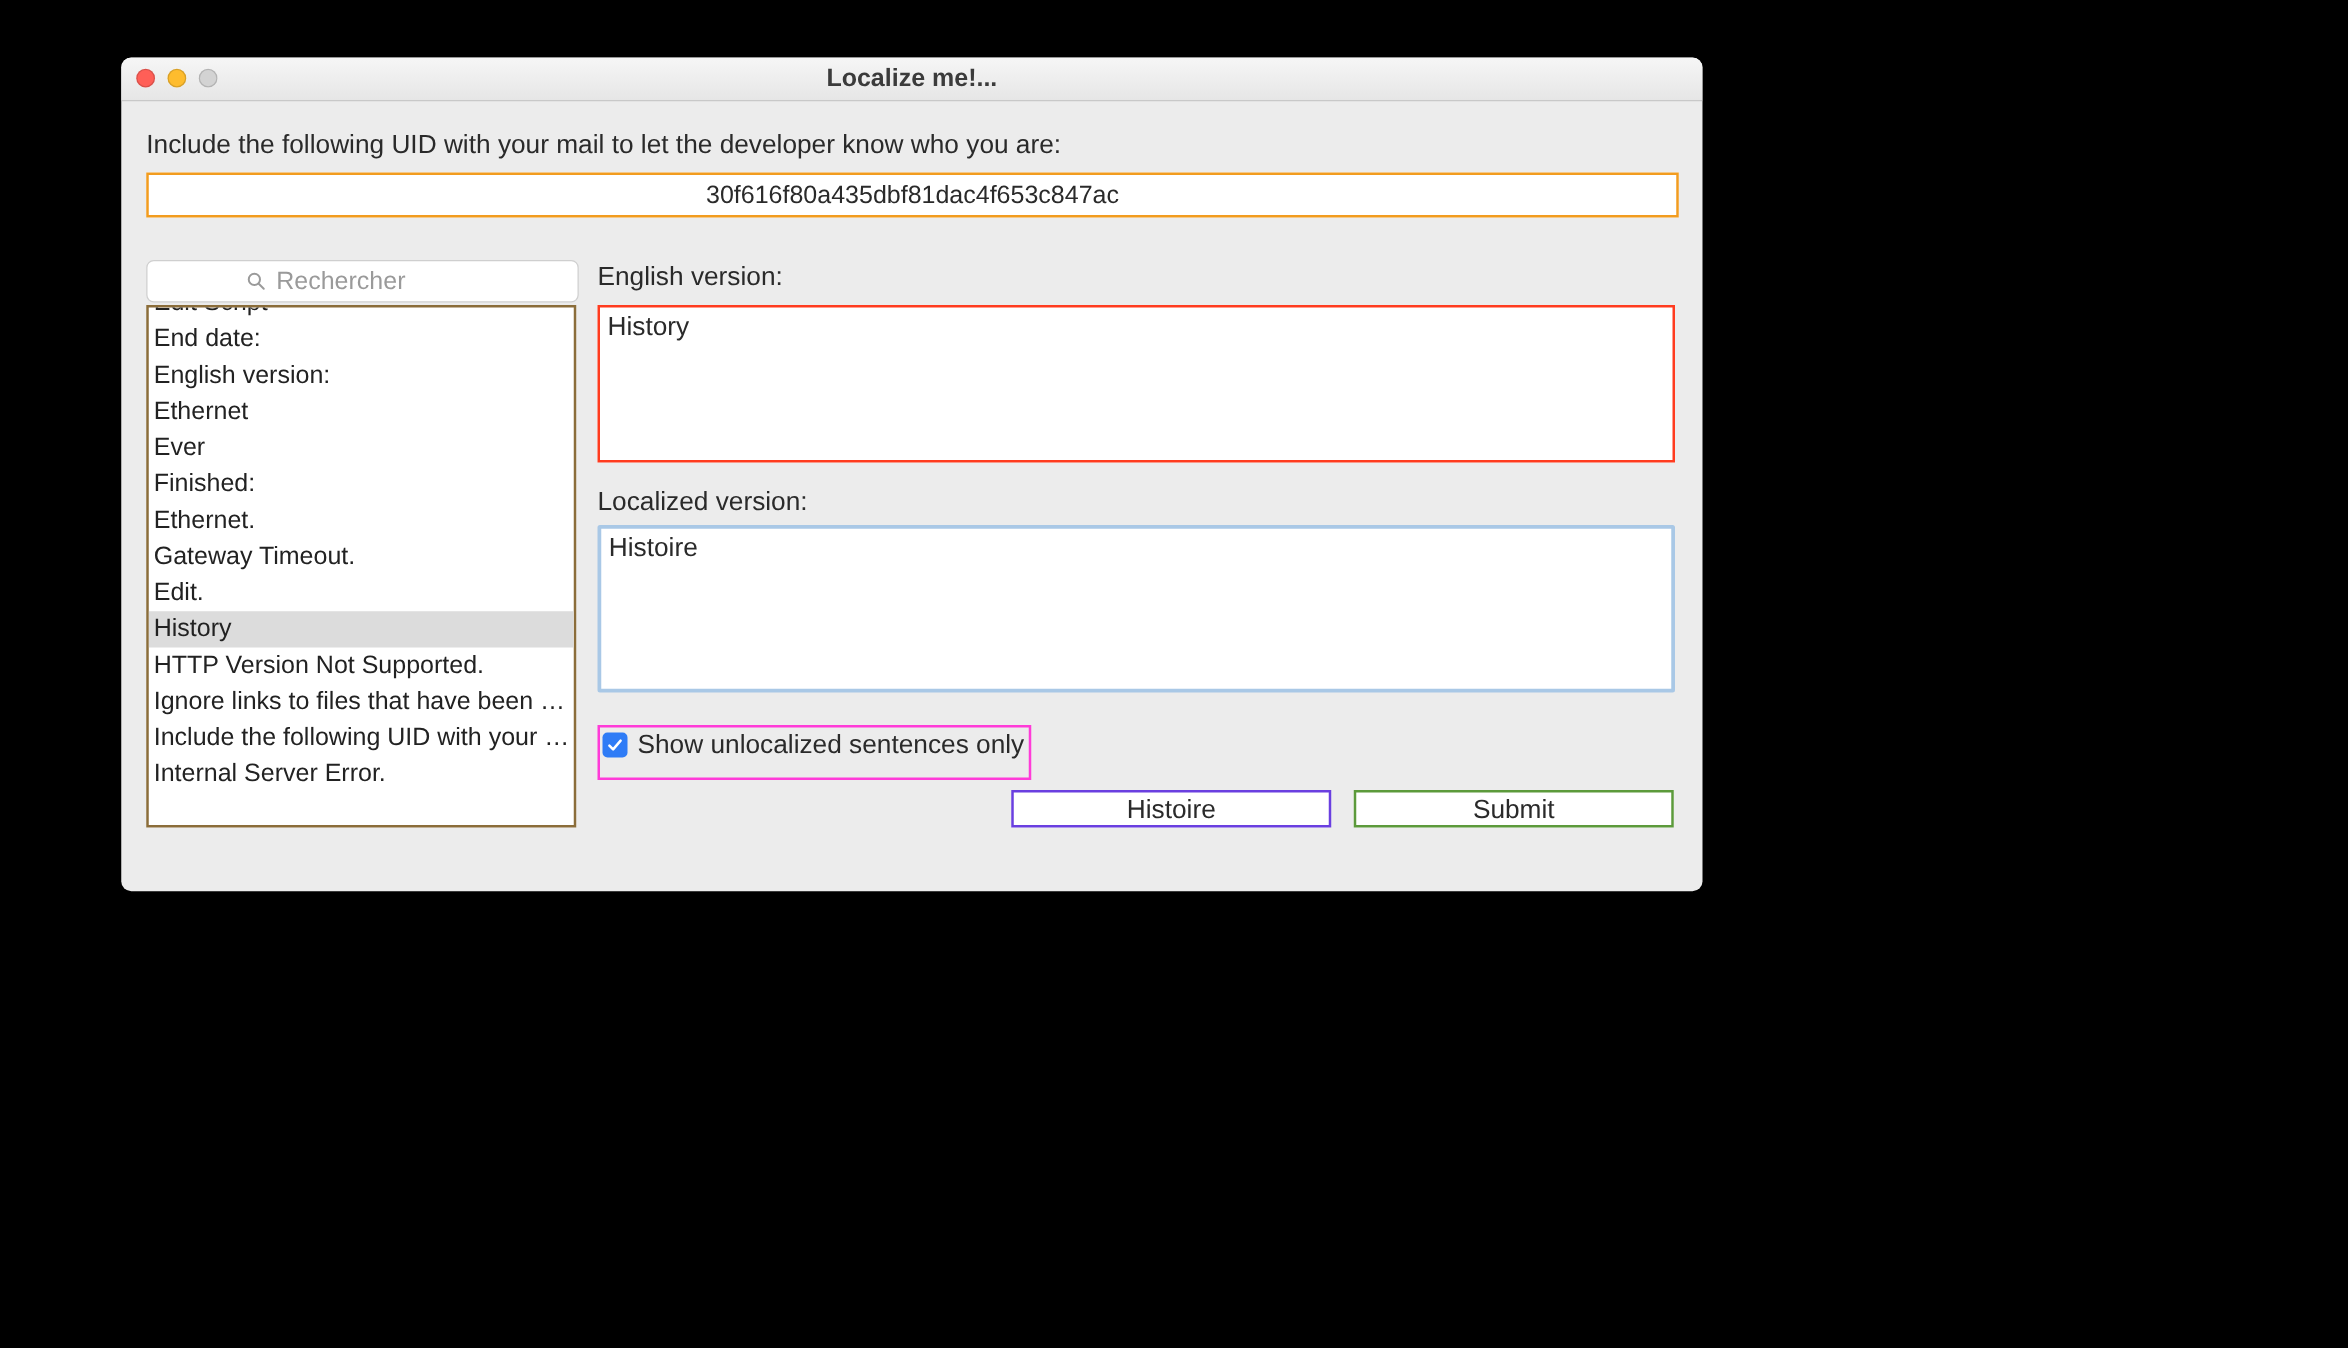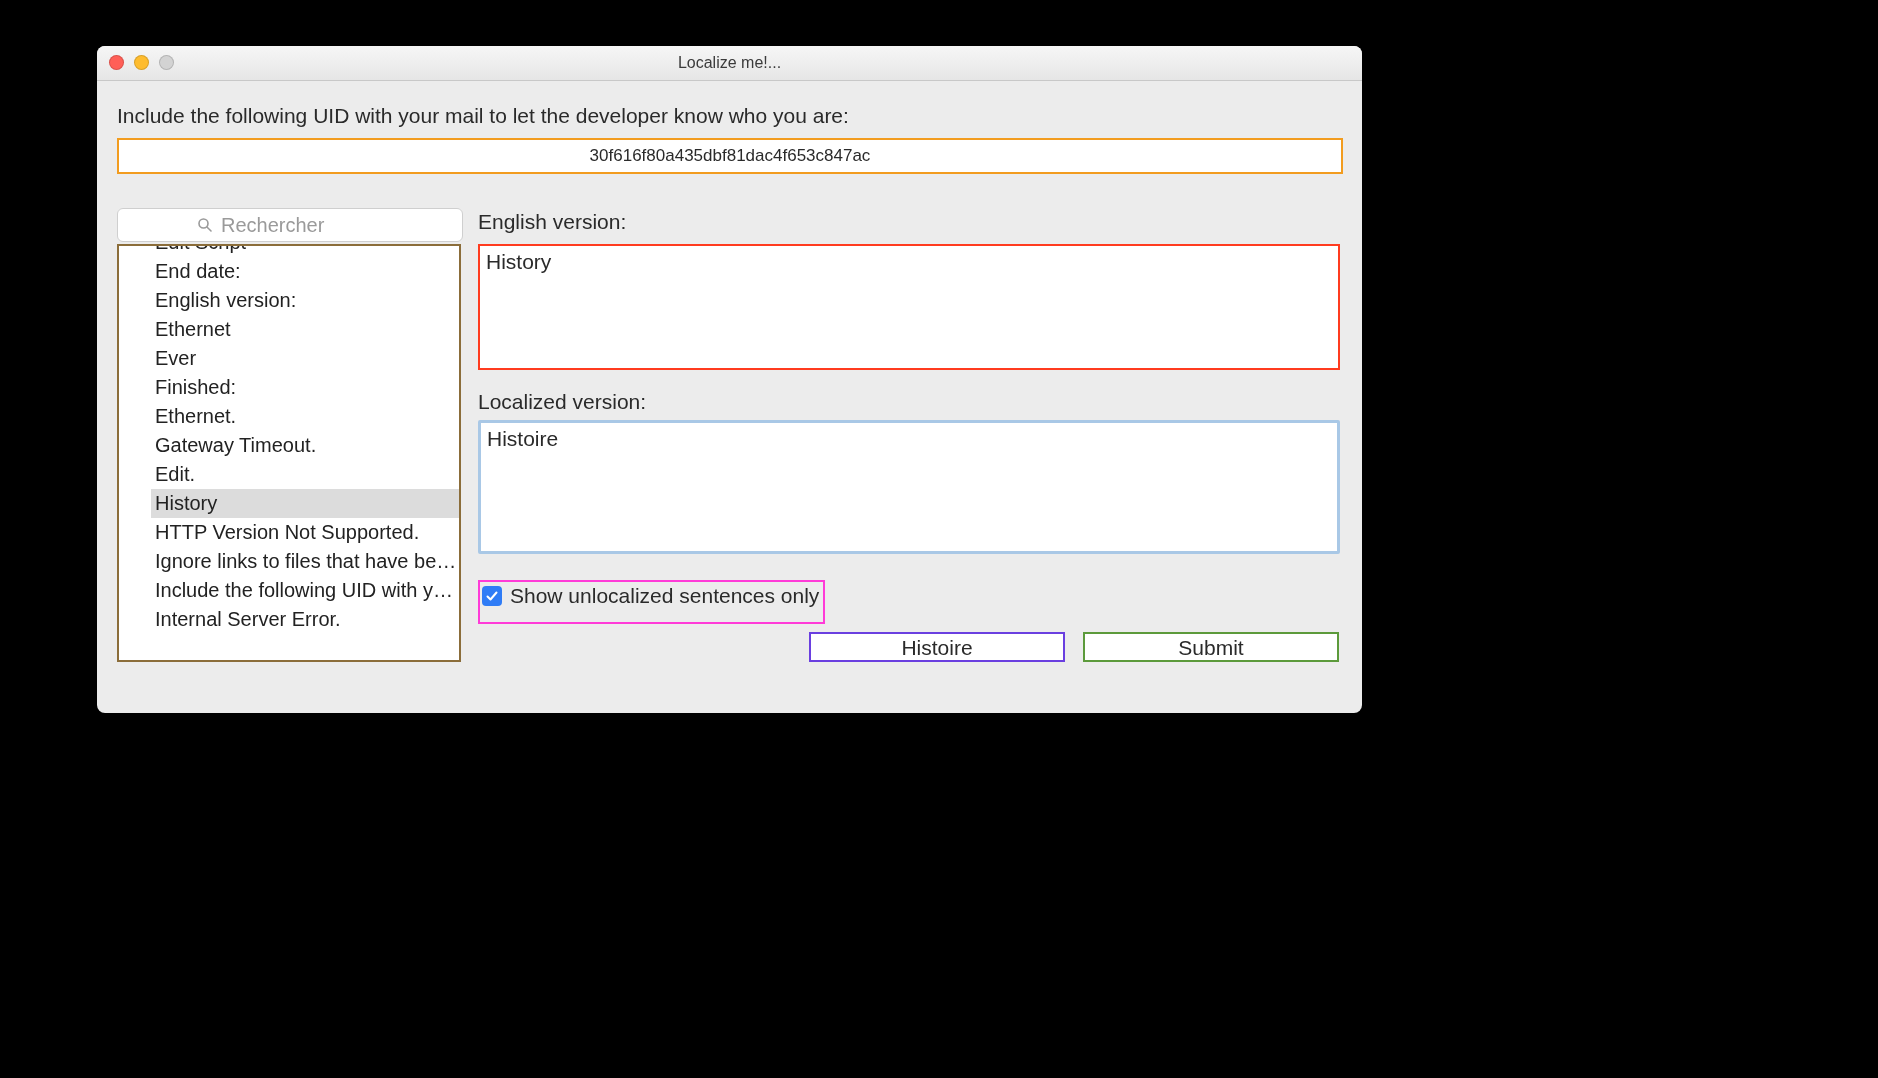--- a/index.html
+++ b/index.html
@@ -25,22 +25,23 @@
   }
   .titlebar {
     height: 34px;
     background: linear-gradient(#f6f6f6,#e6e6e6);
     border-bottom: 1px solid #c8c8c8;
     position: relative;
     text-align: center;
   }
   .titlebar-title {
     line-height: 34px;
-    font-size: 16px;
+    font-size: 20px;
     color: #3b3b3b;
+    font-weight: bold;
   }
   .traffic {
     position: absolute;
     left: 12px;
     top: 9px;
     display: flex;
     gap: 10px;
   }
   .tbtn {
     width: 15px; height: 15px; border-radius: 50%;
@@ -62,21 +63,21 @@
   .uid-box {
     position: absolute;
     left: 20px;
     top: 58px;
     width: 1222px;
     height: 32px;
     background: #fff;
     border: 2px solid #f29c1f;
     text-align: center;
     line-height: 32px;
-    font-size: 17px;
+    font-size: 20px;
     overflow: hidden;
   }
   .search-wrap {
     position: absolute;
     left: 20px;
     top: 128px;
     width: 344px;
     height: 32px;
     background: #fff;
     border: 1px solid #cfcfcf;
@@ -106,21 +107,20 @@
     background: #fff;
     border: 2px solid #8b6d3a;
     overflow: hidden;
     box-sizing: border-box;
   }
   .list-inner {
     position: absolute;
     left: 0;
     right: 0;
     top: -18px;
-    margin-left: 32px;
   }
   .list-item {
     height: 29px;
     line-height: 29px;
     padding-left: 4px;
     white-space: nowrap;
     overflow: hidden;
     text-overflow: ellipsis;
     font-size: 20px;
     color: #222;

